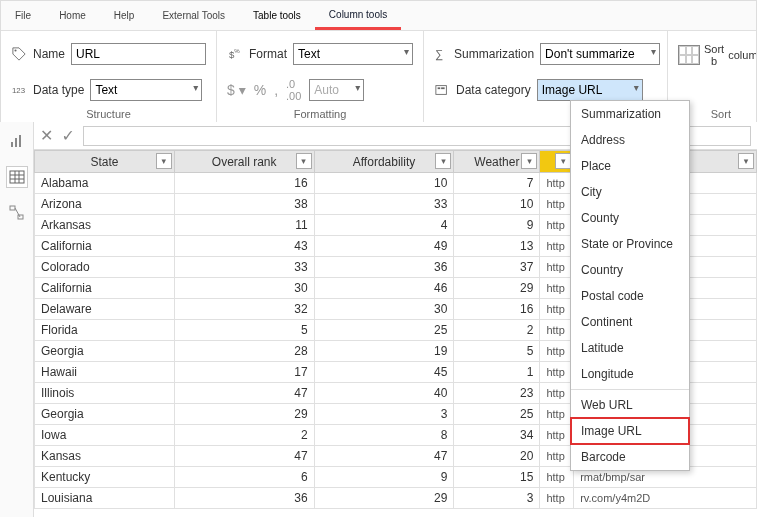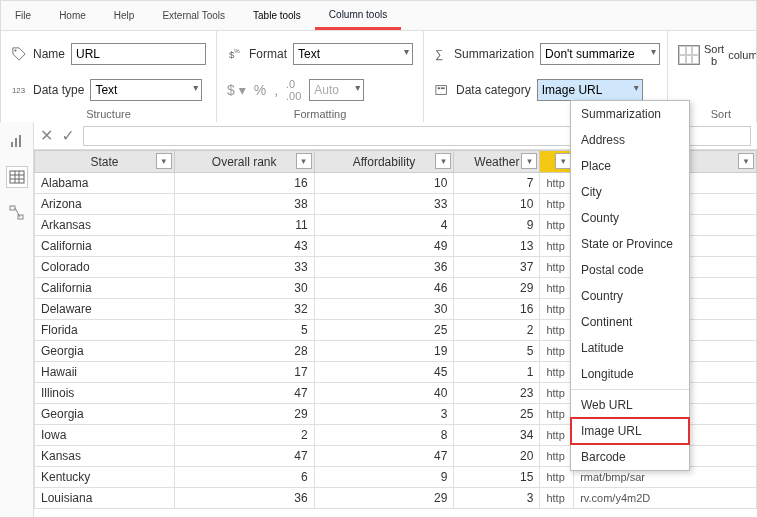--- a/index.html
+++ b/index.html
@@ -345,22 +345,22 @@
   </table>
 </div>
 
 <div class="dropdown" id="category-dropdown">
     <div class="dd-item">Summarization</div>
     <div class="dd-item">Address</div>
     <div class="dd-item">Place</div>
     <div class="dd-item">City</div>
     <div class="dd-item">County</div>
     <div class="dd-item">State or Province</div>
+    <div class="dd-item">Country</div>
     <div class="dd-item">Postal code</div>
-    <div class="dd-item">Country</div>
     <div class="dd-item">Continent</div>
     <div class="dd-item">Latitude</div>
     <div class="dd-item">Longitude</div>
     <div class="dd-sep"></div>
     <div class="dd-item">Web URL</div>
     <div class="dd-item highlight">Image URL</div>
     <div class="dd-item">Barcode</div>
   </div>
 
 </body></html>

